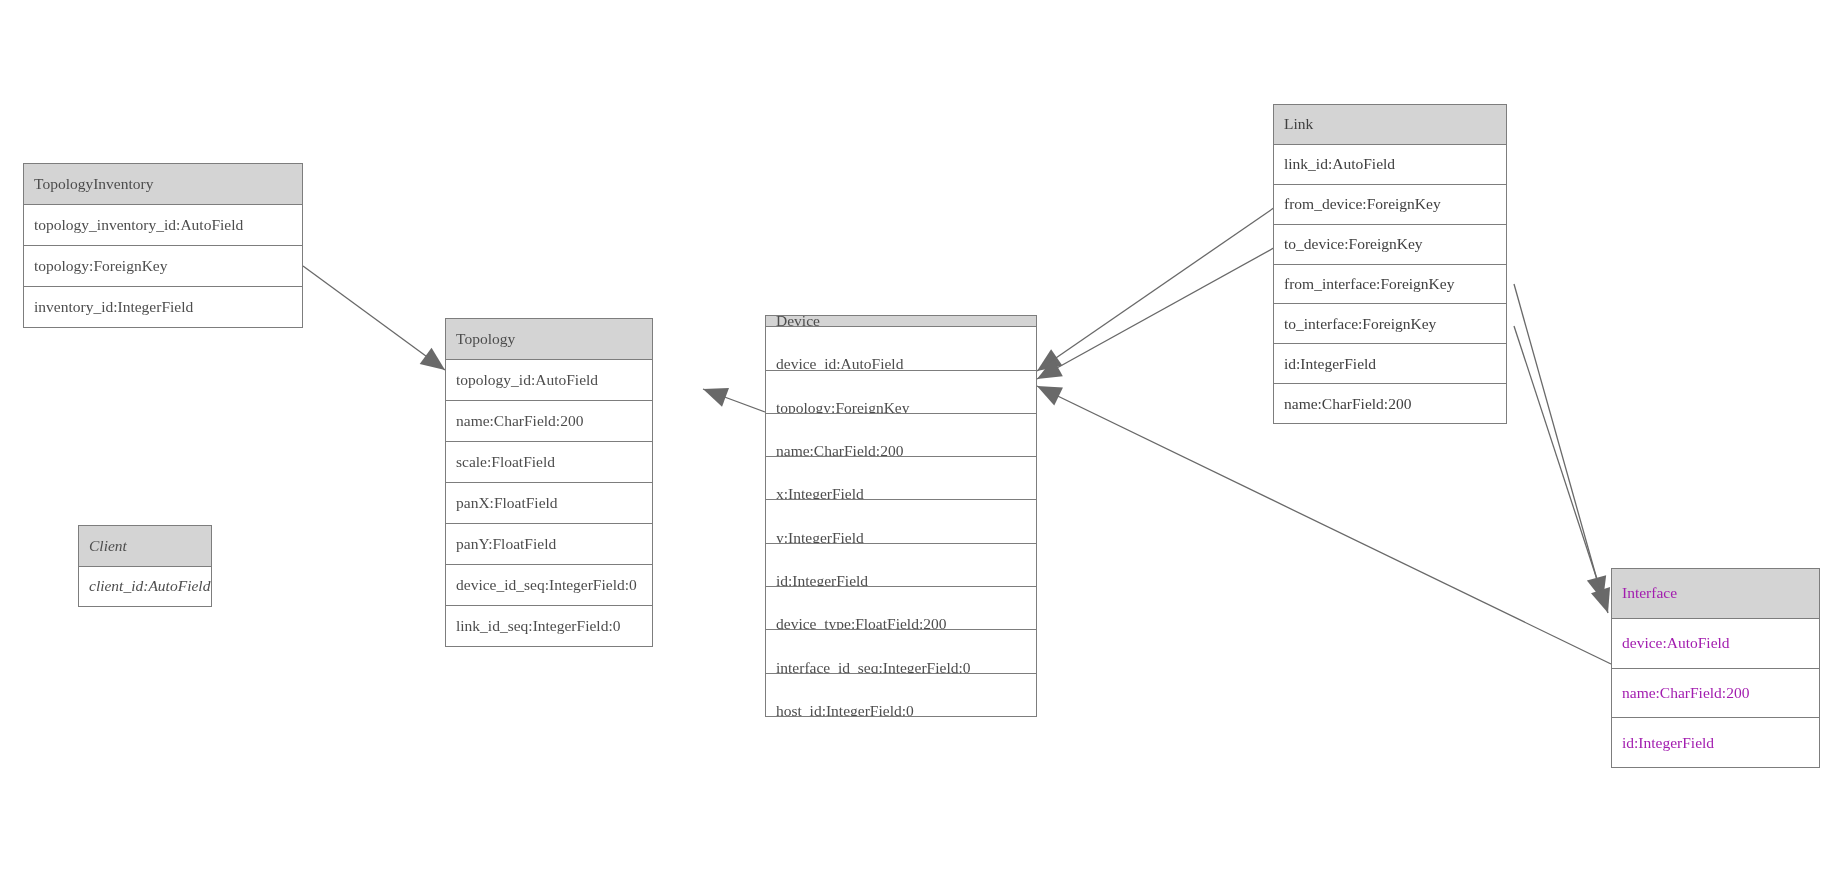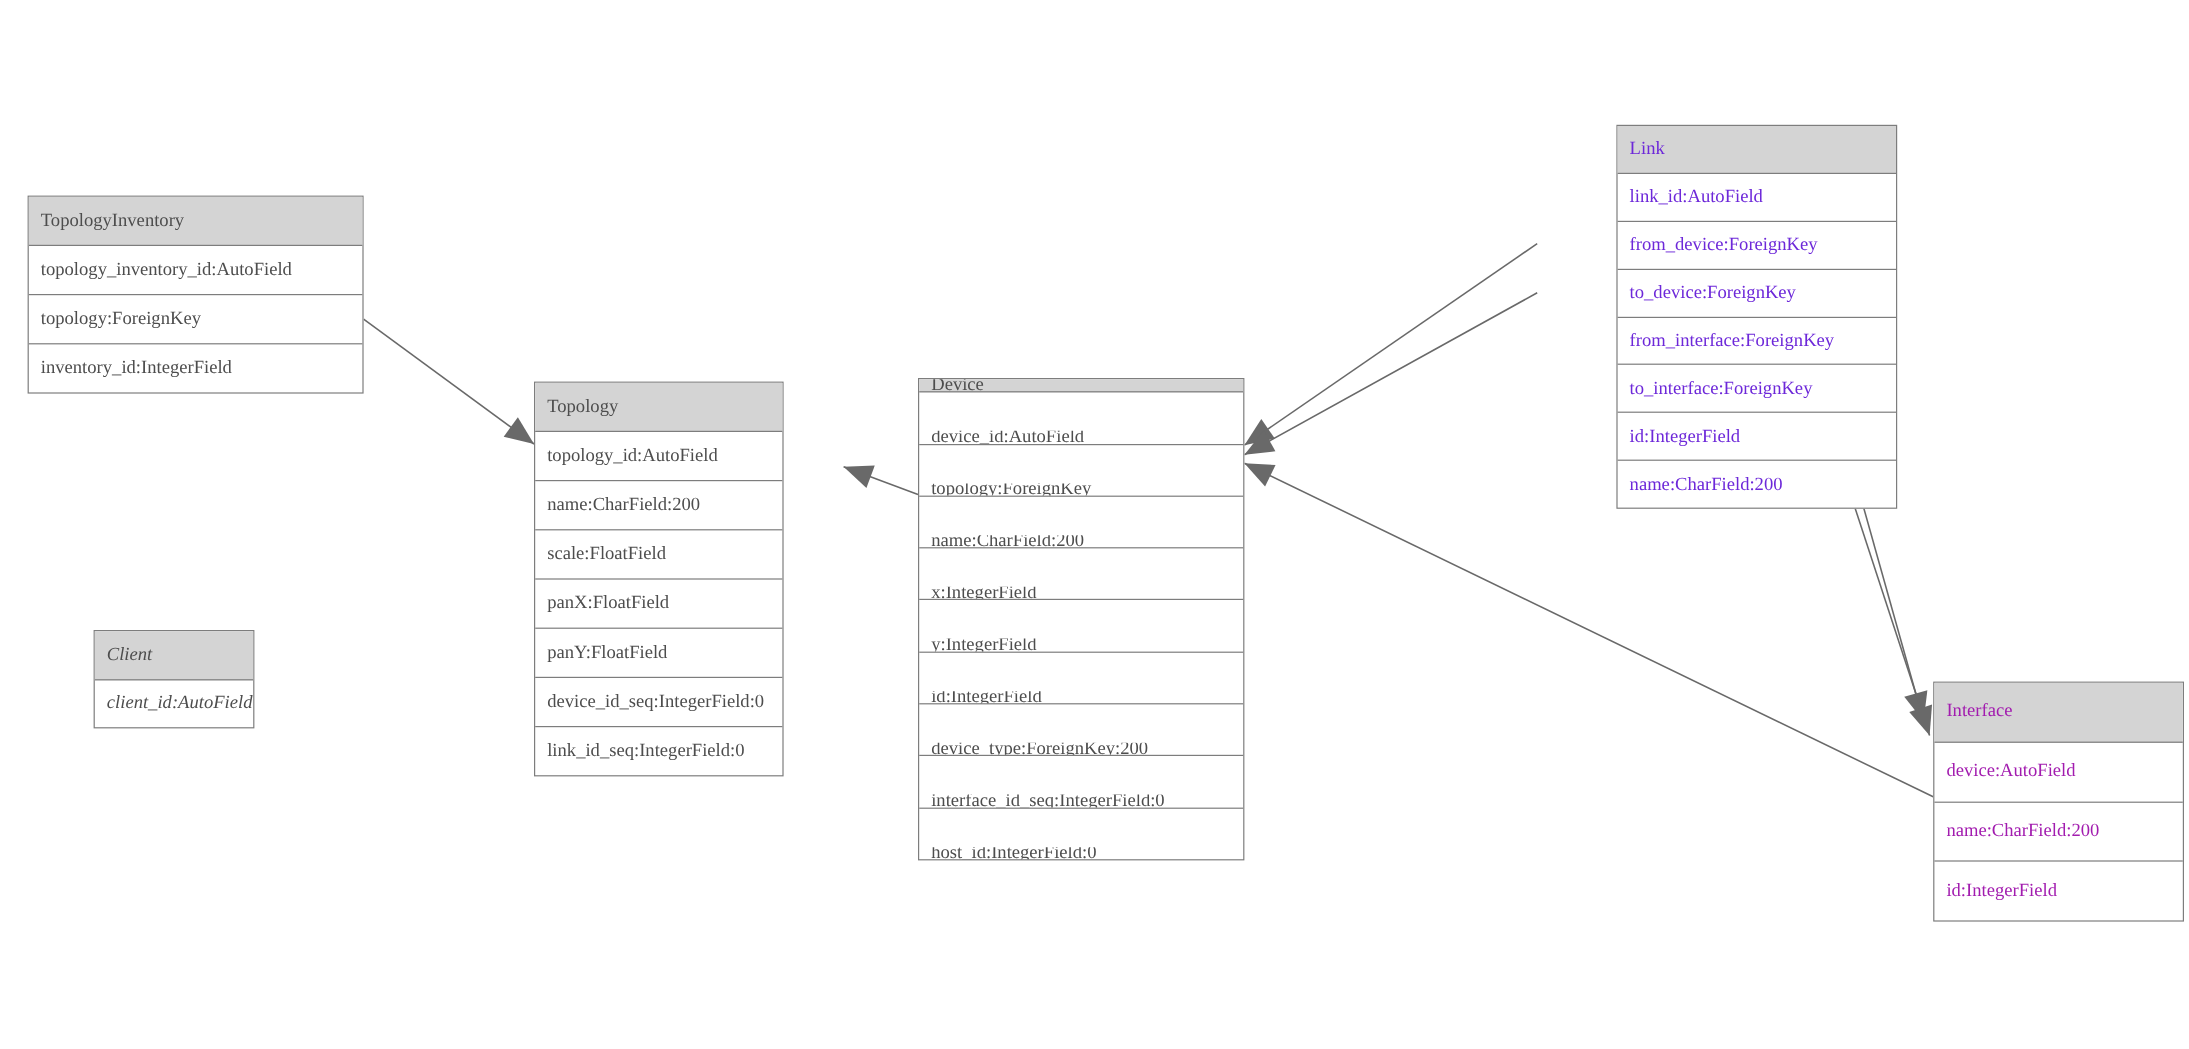--- a/index.html
+++ b/index.html
@@ -102,25 +102,25 @@
         <div class="row" style="border-color: rgb(125, 125, 125);">client_id:AutoField</div>
       </div>
       <div class="entity" style="left: 765px; top: 315px; width: 272px; height: 402px; border-color: rgb(125, 125, 125); color: rgb(77, 77, 77); gap: 32px;">
         <div class="hdr" style="background: rgb(212, 212, 212); border-color: rgb(125, 125, 125);">Device</div>
         <div class="row" style="border-color: rgb(125, 125, 125);">device_id:AutoField</div>
         <div class="row" style="border-color: rgb(125, 125, 125);">topology:ForeignKey</div>
         <div class="row" style="border-color: rgb(125, 125, 125);">name:CharField:200</div>
         <div class="row" style="border-color: rgb(125, 125, 125);">x:IntegerField</div>
         <div class="row" style="border-color: rgb(125, 125, 125);">y:IntegerField</div>
         <div class="row" style="border-color: rgb(125, 125, 125);">id:IntegerField</div>
-        <div class="row" style="border-color: rgb(125, 125, 125);">device_type:ForeignKey:200</div>
+        <div class="row" style="border-color: rgb(125, 125, 125);">device_type:FloatField:200</div>
         <div class="row" style="border-color: rgb(125, 125, 125);">interface_id_seq:IntegerField:0</div>
         <div class="row" style="border-color: rgb(125, 125, 125);">host_id:IntegerField:0</div>
       </div>
-      <div class="entity" style="left: 1347px; top: 104px; width: 234px; height: 320px; border-color: rgb(125, 125, 125); color: #6d28d9;">
+      <div class="entity" style="left: 1273px; top: 104px; width: 234px; height: 320px; border-color: rgb(125, 125, 125); color: #404040;">
         <div class="hdr" style="background: rgb(212, 212, 212); border-color: rgb(125, 125, 125);">Link</div>
         <div class="row" style="border-color: rgb(125, 125, 125);">link_id:AutoField</div>
         <div class="row" style="border-color: rgb(125, 125, 125);">from_device:ForeignKey</div>
         <div class="row" style="border-color: rgb(125, 125, 125); text-align: center;">to_device:ForeignKey</div>
         <div class="row" style="border-color: rgb(125, 125, 125);">from_interface:ForeignKey</div>
         <div class="row" style="border-color: rgb(125, 125, 125);">to_interface:ForeignKey</div>
         <div class="row" style="border-color: rgb(125, 125, 125);">id:IntegerField</div>
         <div class="row" style="border-color: rgb(125, 125, 125);">name:CharField:200</div>
       </div>
       <div class="entity" style="left: 1611px; top: 568px; width: 209px; height: 200px; border-color: rgb(125, 125, 125); color: #a21caf;">

